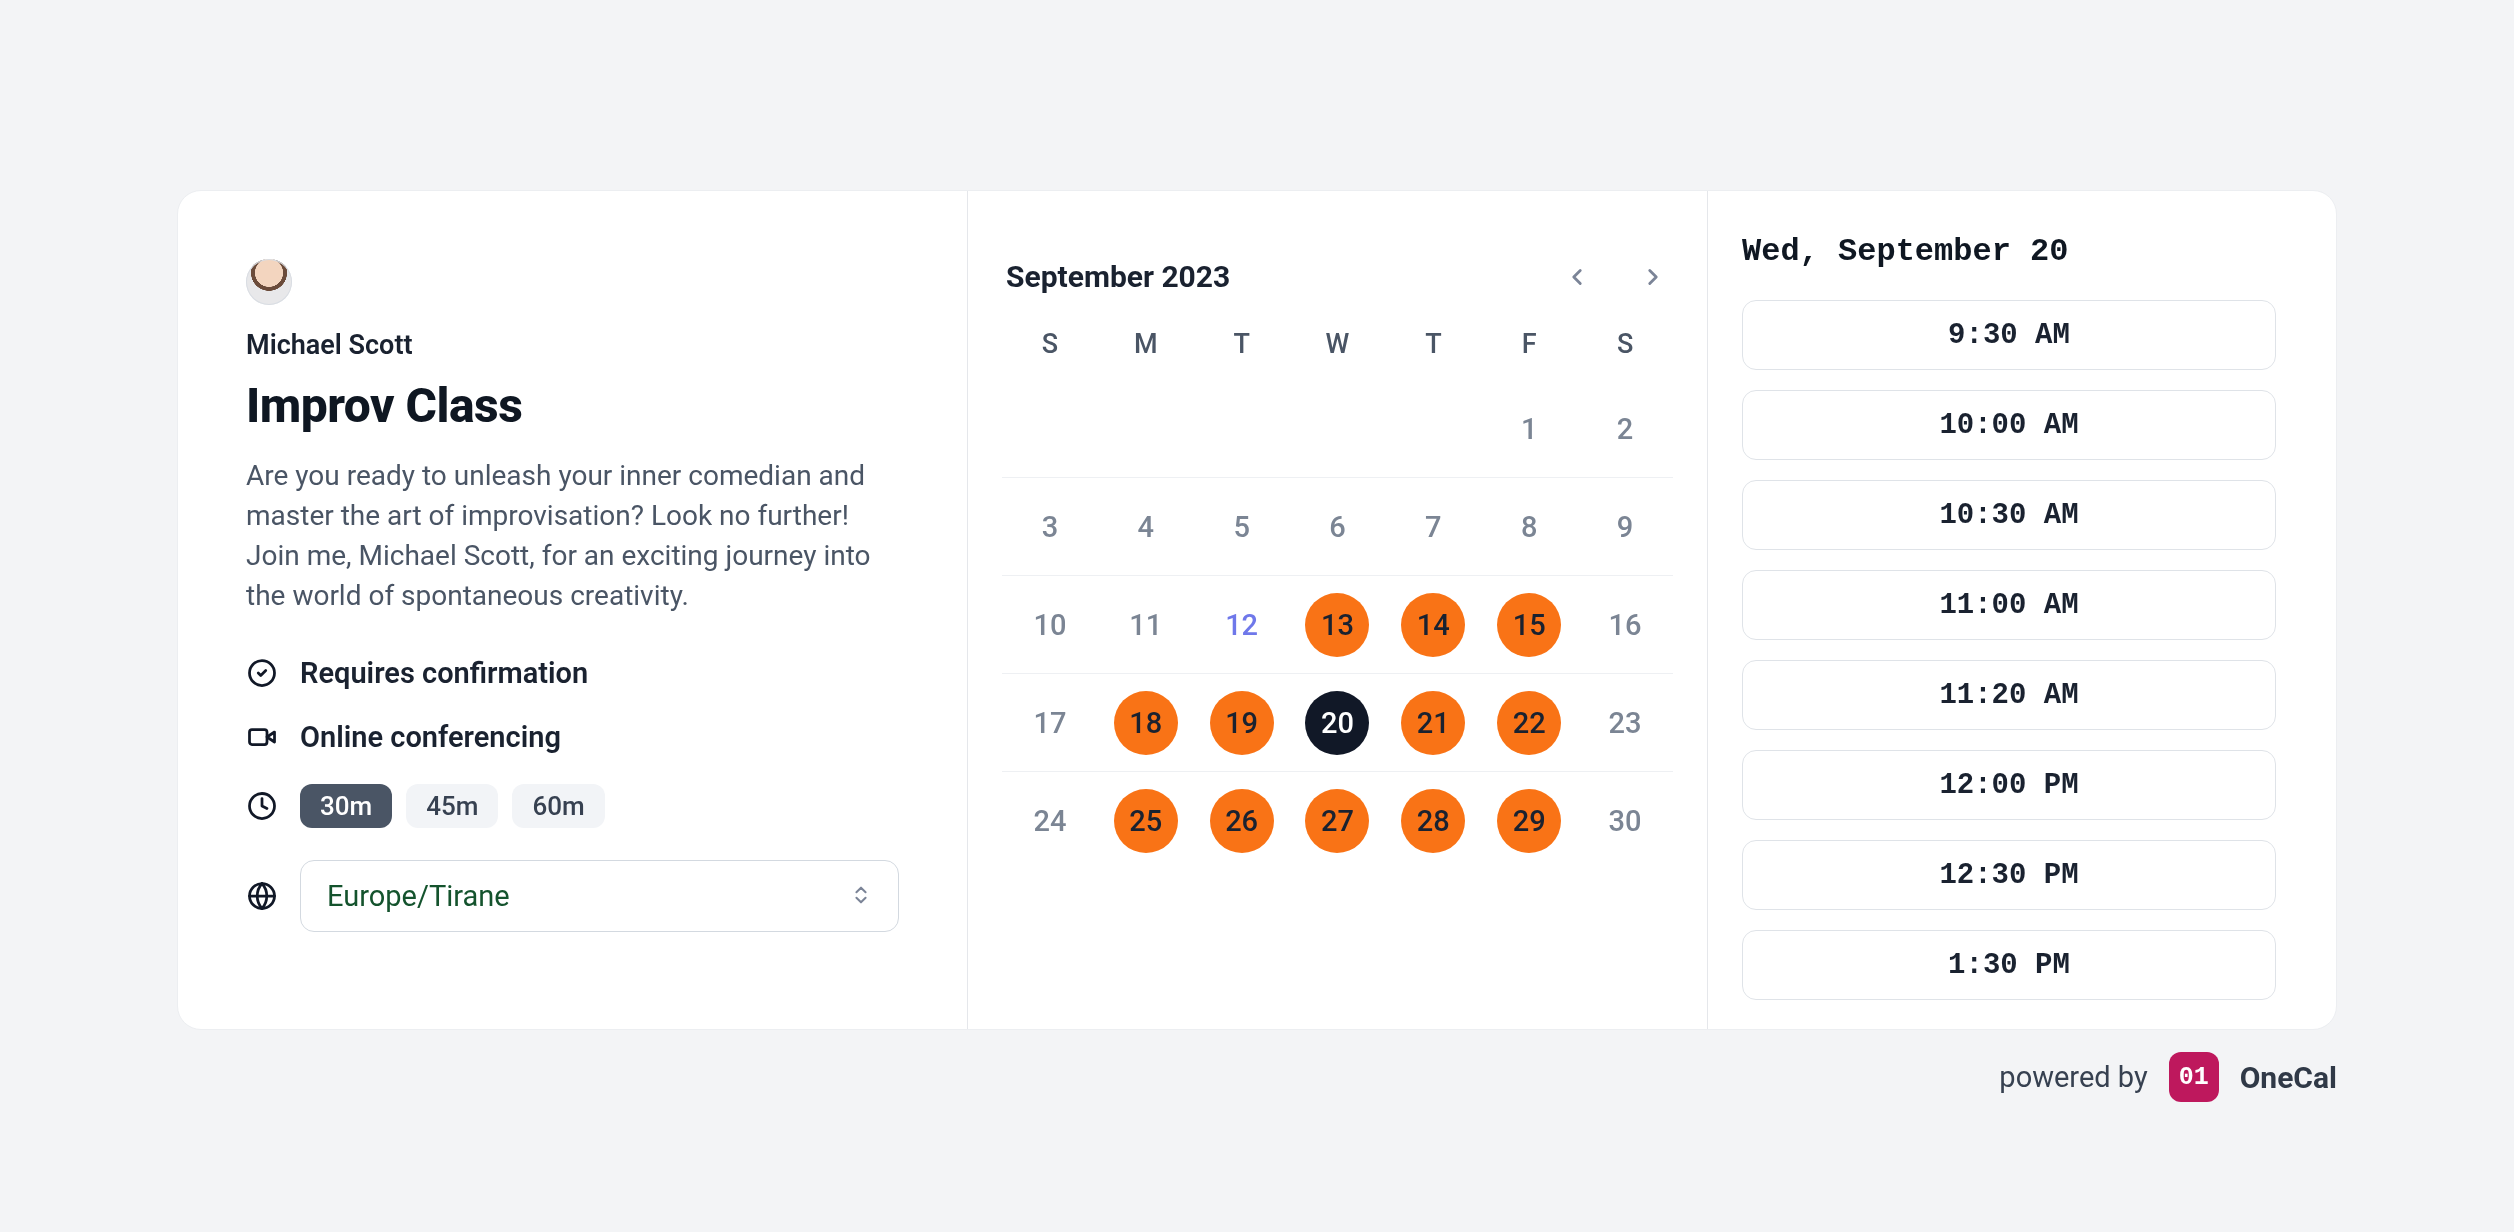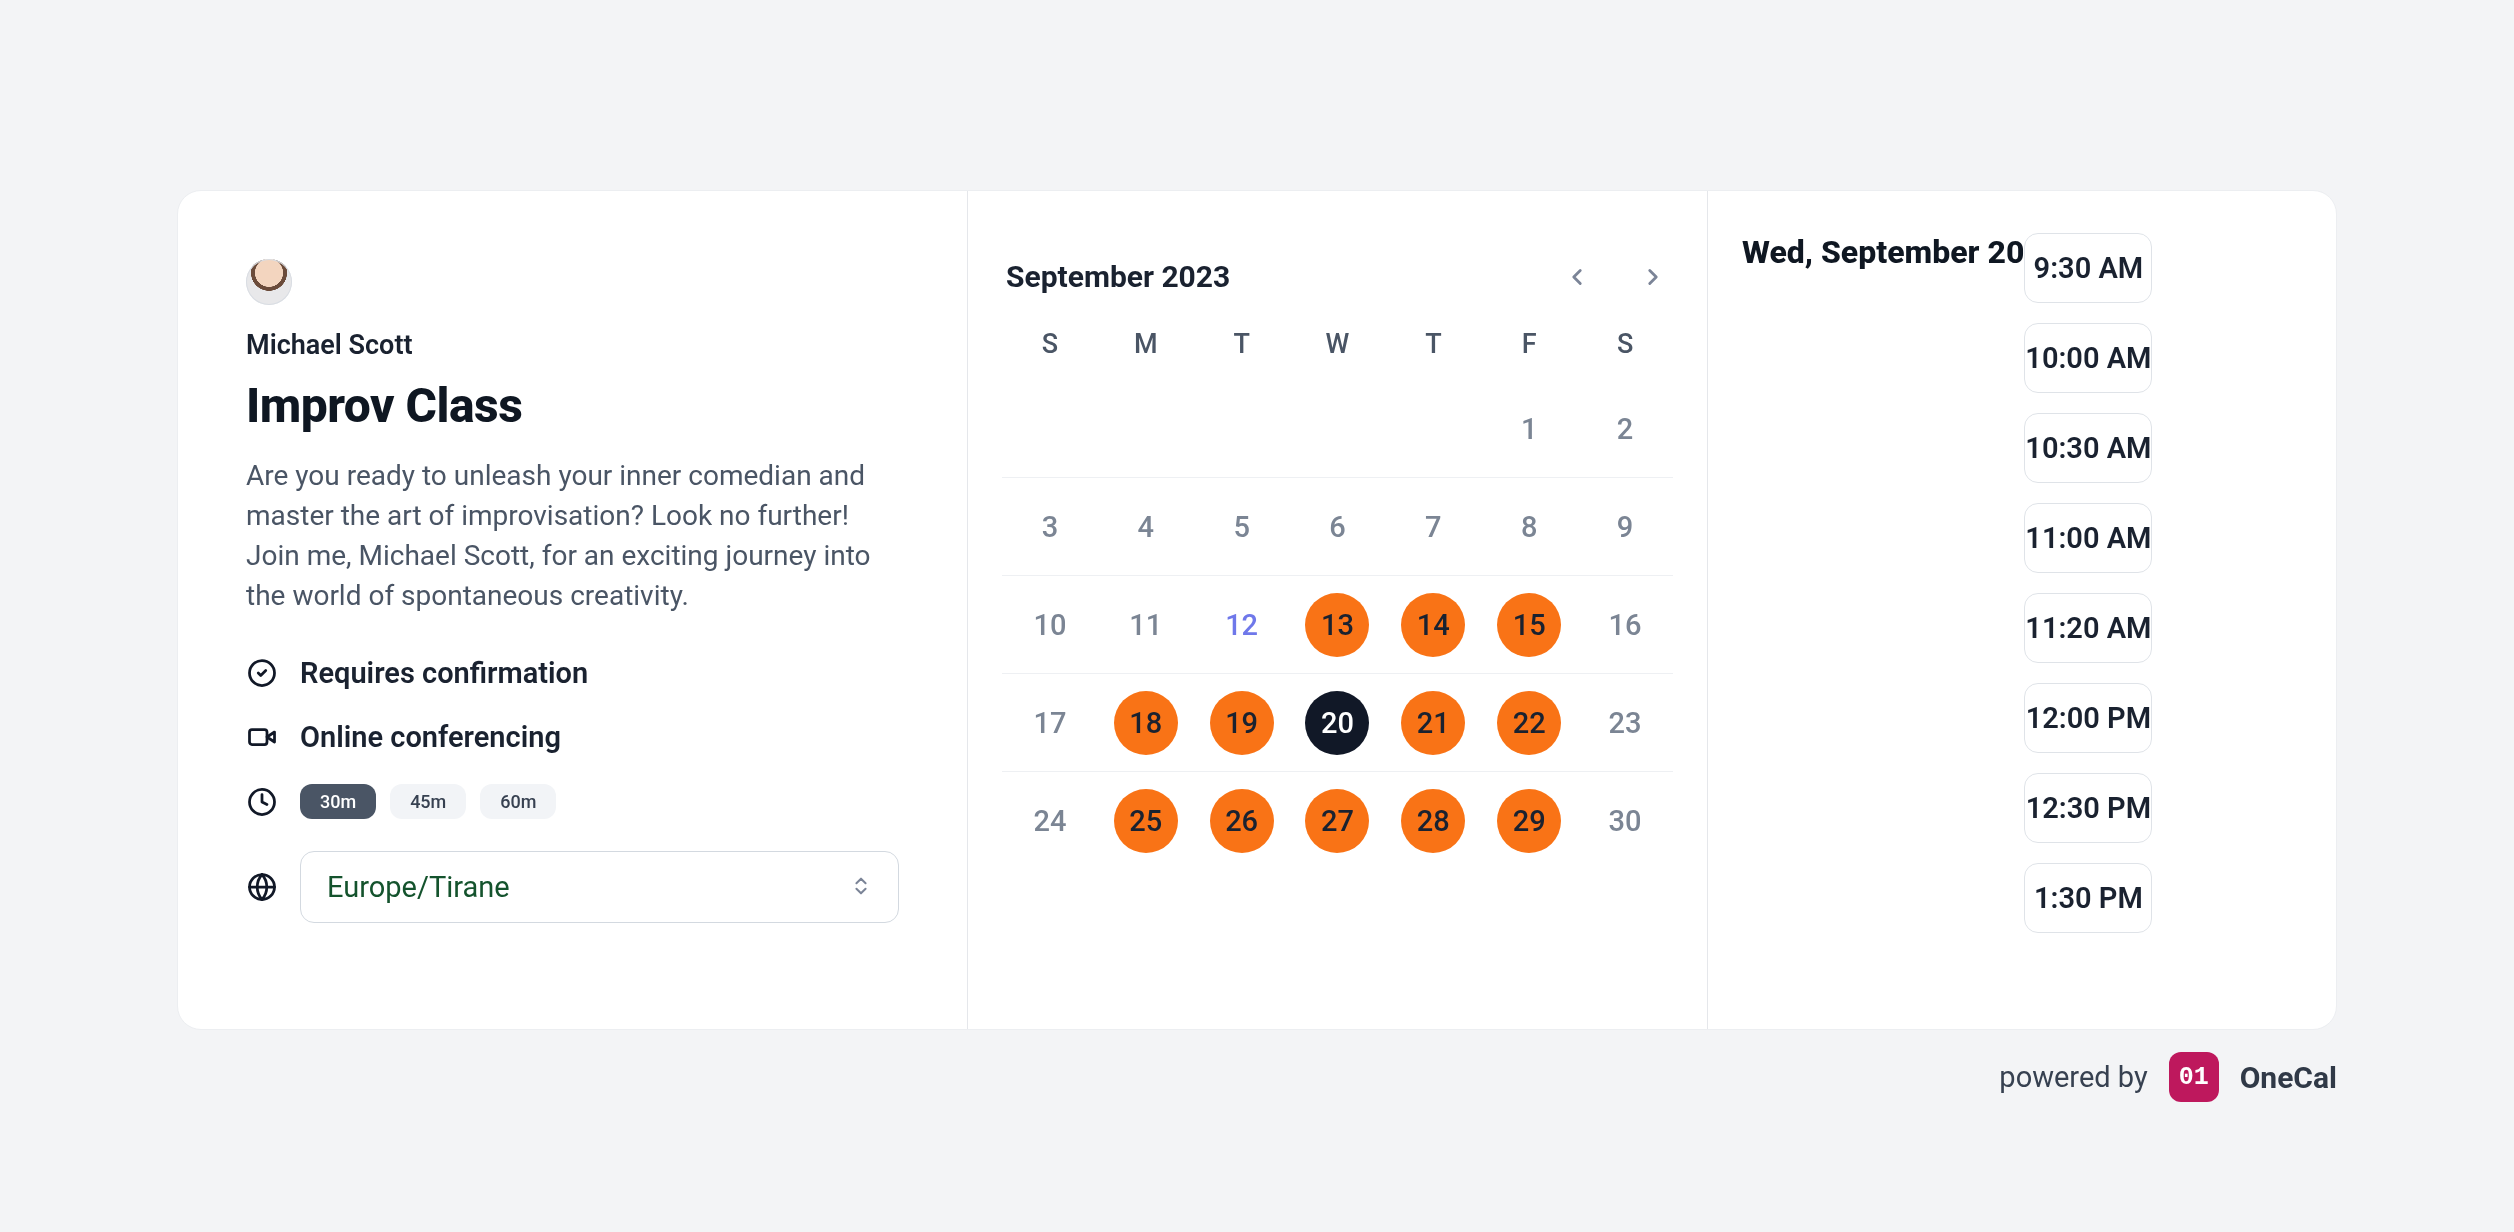--- a/index.html
+++ b/index.html
@@ -70,21 +70,21 @@
     color: #1a2230;
   }
   .icon-slot {
     width: 32px; height: 32px;
     display: flex; align-items: center; justify-content: center;
     color: #111827;
   }
   .duration-row { display:flex; align-items:center; gap:22px; margin-bottom:32px; }
   .chips { display:flex; gap:14px; }
   .chip {
-    font-size: 18px;
+    font-size: 26px;
     font-weight: 500;
     color: #374151;
     background: #f2f4f7;
     padding: 7px 20px;
     border-radius: 12px;
     cursor: pointer;
   }
   .chip.active {
     background: #4a5565;
     color: #ffffff;
@@ -153,21 +153,21 @@
   .day.empty { visibility:hidden; }
   .day.muted { color:#7b8594; cursor:default; }
   .day.today-link { color:#6f78ea; cursor:pointer; }
   .day.avail { background:#f97316; color:#1a2230; cursor:pointer; }
   .day.selected { background:#111827; color:#fff; cursor:pointer; }
 
   
   .panel-slots {
     flex: 1;
     padding: 42px 60px 0 34px;
-    display:flex; flex-direction:row;
+    display:flex; flex-direction:column;font-family:Liberation Mono, monospace;
   }
   .slots-title {
     font-size: 32px;
     font-weight: 800;
     color: #0f1722;
     margin-bottom: 30px;
   }
   .slots-list {
     display:flex; flex-direction:column; gap:20px;
     overflow: hidden;

